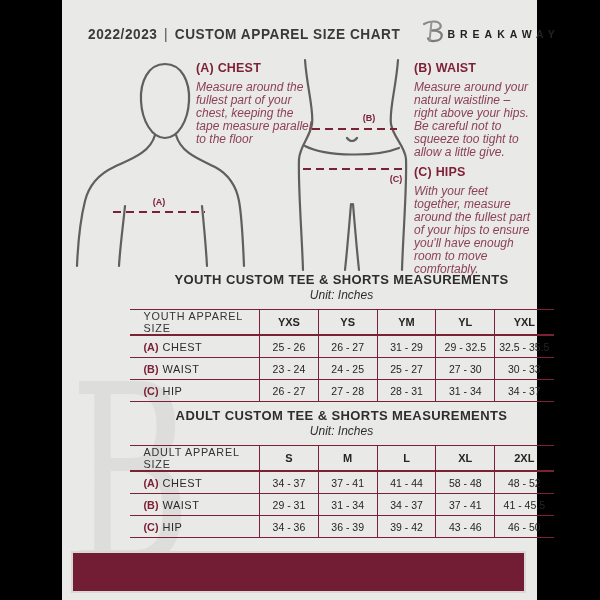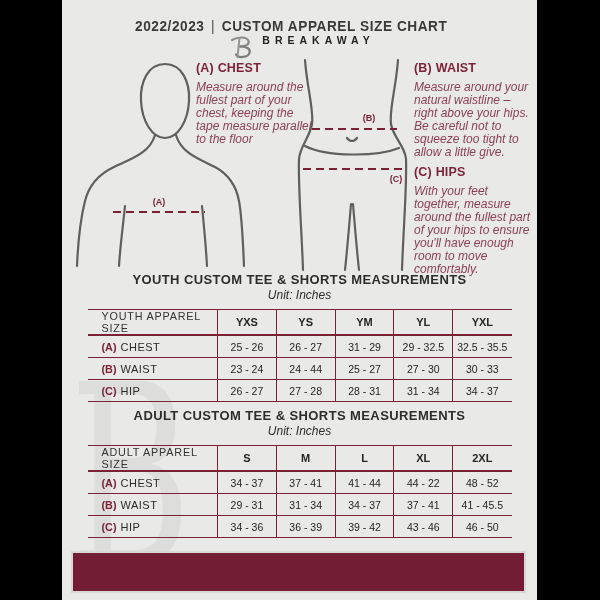--- a/index.html
+++ b/index.html
@@ -15,43 +15,43 @@
   .watermark{
     position:absolute;left:8px;top:352px;z-index:0;
     font-family:"DejaVu Serif", serif;font-size:250px;line-height:1;
     color:#dddddb;transform:scaleX(.66);transform-origin:left top;
     user-select:none;
   }
   .layer{position:absolute;inset:0;z-index:1;}
   
   .hdr-bar{
     position:absolute;top:18px;left:26px;right:22px;
-    display:flex;align-items:center;justify-content:space-between;flex-direction:column;
+    display:flex;align-items:center;justify-content:space-between;
   }
   .doc-title{
     font-weight:bold;font-size:14.5px;letter-spacing:.6px;color:#3a3a3a;
     transform:scaleX(.94);transform-origin:left center;white-space:nowrap;
   }
   .doc-title .sep{margin:0 7px;font-weight:normal;color:#4a4a4a;}
-  .brand{display:flex;gap:7px;}
+  .brand{display:flex;align-items:center;}
   .brand-name{font-weight:bold;font-size:10.5px;letter-spacing:5px;color:#222;}
   
   .guide-block{position:absolute;width:120px;z-index:2;}
   .guide-head{font-weight:bold;font-size:12.5px;color:#7d1f35;letter-spacing:.2px;margin-bottom:6px;}
   .guide-text{font-style:italic;font-size:12px;line-height:13px;color:#8c4156;}
   .g-chest{left:134px;top:61px;}
   .g-waist{left:352px;top:61px;}
   .g-hips{left:352px;top:165px;}
   
   svg.figures{position:absolute;left:0;top:0;}
   .bodyline{fill:none;stroke:#5f5f5f;stroke-width:2.2;stroke-linecap:round;}
   .dashline{fill:none;stroke:#7b2136;stroke-width:2.2;stroke-dasharray:8 5;}
   .dashlabel{font-family:"Liberation Sans",sans-serif;font-size:9px;font-weight:bold;fill:#7b2136;}
   
-  .section{position:absolute;left:0;width:100%;text-align:center;}
+  .section{position:absolute;left:0;width:100%;text-align:center;padding-left:42px;}
   .sec-youth{top:272px;}
   .sec-adult{top:408px;}
   .section-title{font-weight:bold;font-size:13px;color:#2d2d2d;letter-spacing:.4px;}
   .section-unit{font-style:italic;font-size:12px;color:#2d2d2d;margin-top:1px;}
   table.size{
     margin:7px auto 0 auto;width:424px;border-collapse:collapse;table-layout:fixed;
   }
   table.size col.c-label{width:130px;}
   table.size th,table.size td{
     height:21px;padding:0;text-align:center;vertical-align:middle;
@@ -161,21 +161,21 @@
           <td class="lbl"><span class="mk">(A)</span><span class="rowname">CHEST</span></td>
           <td>25 - 26</td>
           <td>26 - 27</td>
           <td>31 - 29</td>
           <td>29 - 32.5</td>
           <td>32.5 - 35.5</td>
         </tr>
         <tr>
           <td class="lbl"><span class="mk">(B)</span><span class="rowname">WAIST</span></td>
           <td>23 - 24</td>
-          <td>24 - 44</td>
+          <td>24 - 25</td>
           <td>25 - 27</td>
           <td>27 - 30</td>
           <td>30 - 33</td>
         </tr>
         <tr class="rlast">
           <td class="lbl"><span class="mk">(C)</span><span class="rowname">HIP</span></td>
           <td>26 - 27</td>
           <td>27 - 28</td>
           <td>28 - 31</td>
           <td>31 - 34</td>
@@ -204,21 +204,21 @@
           <th>M</th>
           <th>L</th>
           <th>XL</th>
           <th>2XL</th>
         </tr>
         <tr class="r0">
           <td class="lbl"><span class="mk">(A)</span><span class="rowname">CHEST</span></td>
           <td>34 - 37</td>
           <td>37 - 41</td>
           <td>41 - 44</td>
-          <td>44 - 22</td>
+          <td>58 - 48</td>
           <td>48 - 52</td>
         </tr>
         <tr>
           <td class="lbl"><span class="mk">(B)</span><span class="rowname">WAIST</span></td>
           <td>29 - 31</td>
           <td>31 - 34</td>
           <td>34 - 37</td>
           <td>37 - 41</td>
           <td>41 - 45.5</td>
         </tr>

